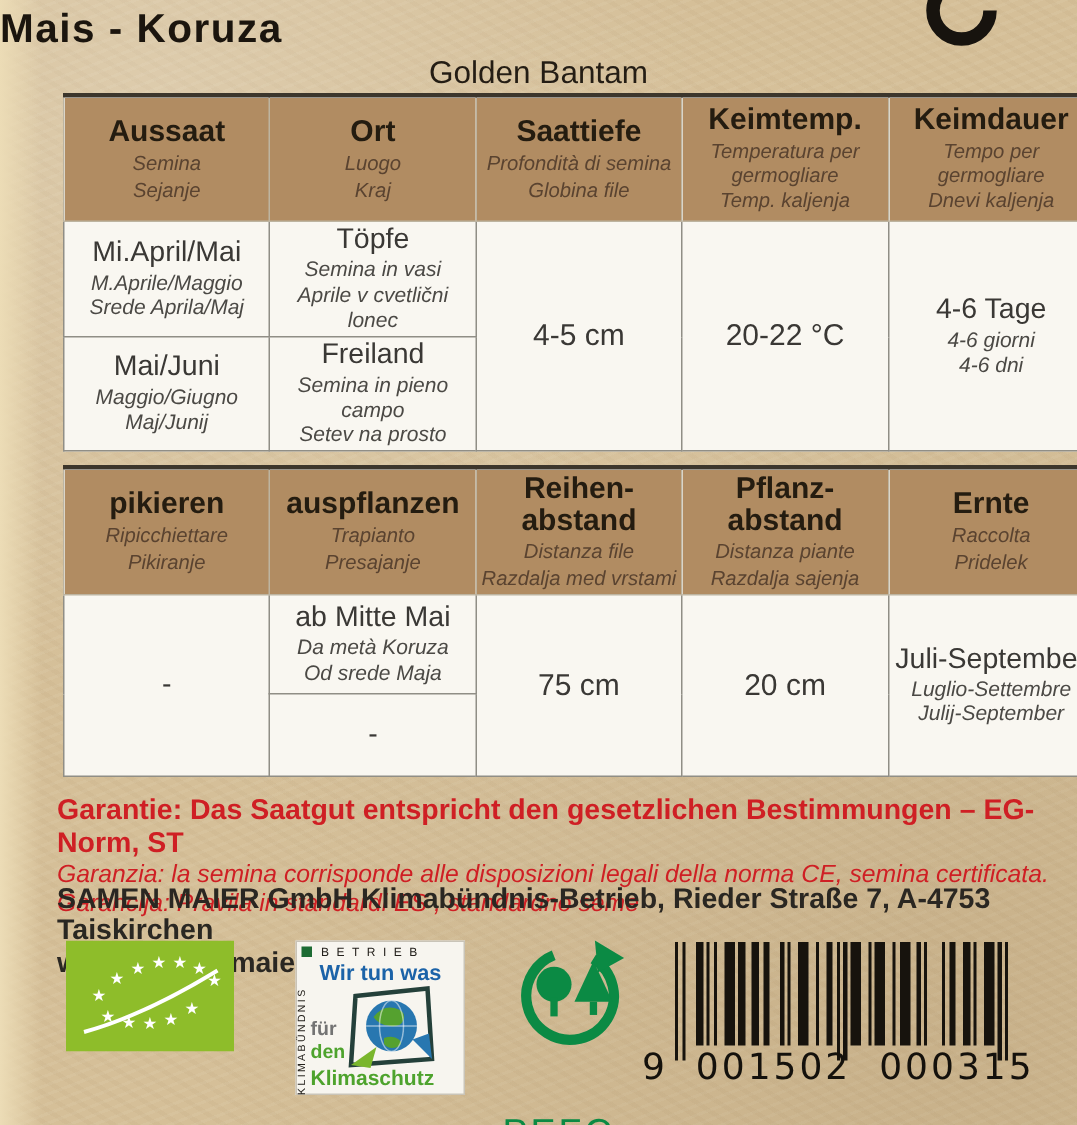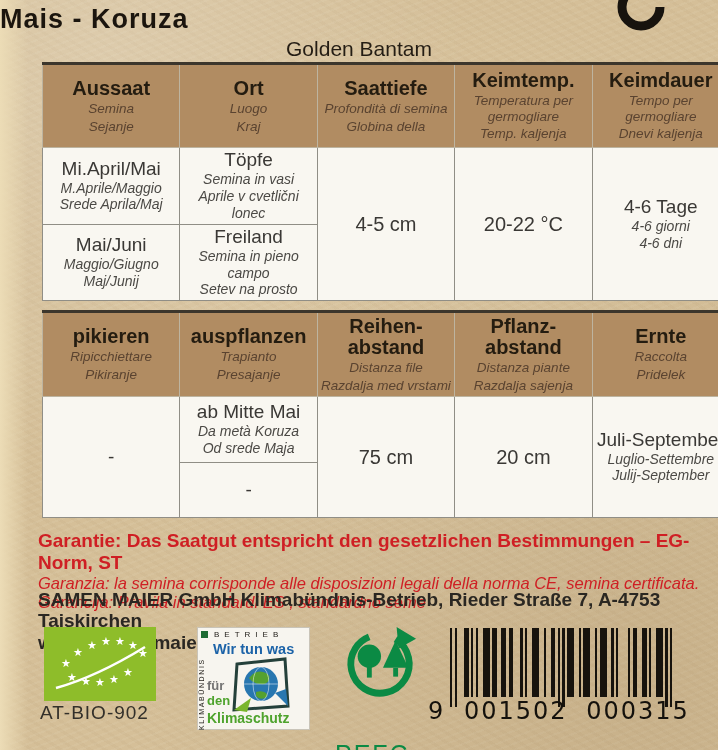--- a/index.html
+++ b/index.html
@@ -98,21 +98,21 @@
         <div class="hsub">Sejanje</div>
       </th>
       <th>
         <div class="hmain">Ort</div>
         <div class="hsub">Luogo</div>
         <div class="hsub">Kraj</div>
       </th>
       <th>
         <div class="hmain">Saattiefe</div>
         <div class="hsub">Profondità di semina</div>
-        <div class="hsub">Globina della</div>
+        <div class="hsub">Globina file</div>
       </th>
       <th>
         <div class="hmain">Keimtemp.</div>
         <div class="hsub">Temperatura per germogliare</div>
         <div class="hsub">Temp. kaljenja</div>
       </th>
       <th>
         <div class="hmain">Keimdauer</div>
         <div class="hsub">Tempo per germogliare</div>
         <div class="hsub">Dnevi kaljenja</div>
@@ -243,21 +243,20 @@
         <text x="76" y="18">★</text>
         <text x="89" y="22">★</text>
       <text x="99" y="30">★</text>
       <text x="28" y="54">★</text>
         <text x="42" y="58">★</text>
         <text x="56" y="59">★</text>
       <text x="70" y="56">★</text>
         <text x="84" y="49">★</text>
     </g>
   </svg>
-  <div class="eu-code">AT-BIO-902</div>
 
   <div class="klima">
     <div class="sq"></div>
     <div class="betrieb">BETRIEB</div>
     <div class="side">KLIMABÜNDNIS</div>
     <div class="slogan">Wir tun was</div>
     <svg class="globe" width="62" height="60" viewBox="0 0 62 60">
       <path d="M7,9 L55,4 L58,51 L4,55 Z" fill="none" stroke="#24403a" stroke-width="3"></path>
       <path d="M4,55 L21,43 L17,57 Z" fill="#7ab62c"></path>
       <path d="M58,51 L45,38 L56,34 Z" fill="#2877b0"></path>

